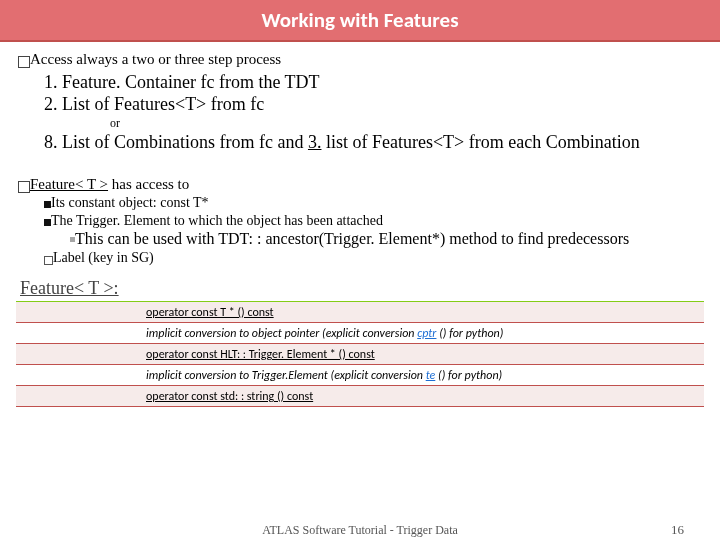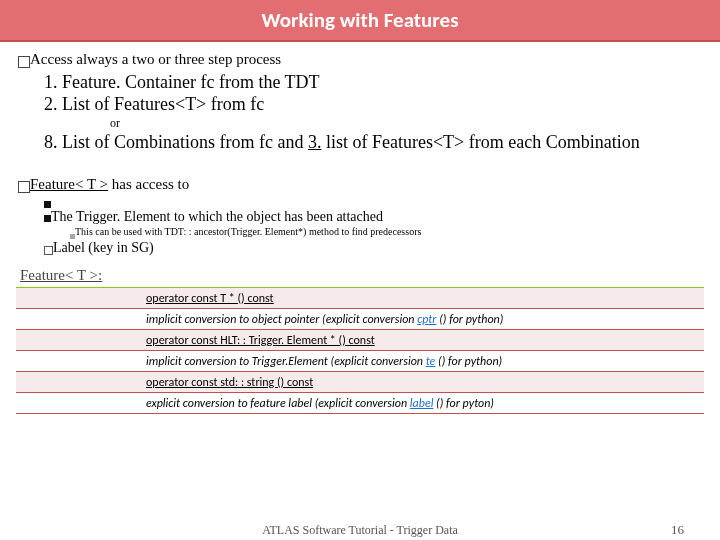--- a/index.html
+++ b/index.html
@@ -6,24 +6,24 @@
   .slide{width:720px;height:540px;position:relative;box-sizing:border-box;}
   .titlebar{background:#e26e71;color:#fff;height:40px;display:flex;align-items:center;justify-content:center;font-size:21px;font-weight:700;border-bottom:2px solid #c0504d;}
   .body{padding:8px 18px 0 18px;font-size:15px;line-height:1.25;}
   .row{display:flex;}
   .box{width:10px;height:10px;border:1px solid #444;margin-top:6px;flex:0 0 auto;}
   .sq{width:7px;height:7px;background:#111;margin-top:7px;flex:0 0 auto;}
   .sqh{width:7px;height:7px;border:1px solid #555;margin-top:7px;flex:0 0 auto;}
   .dot{width:5px;height:5px;background:#a6a6a6;margin-top:8px;flex:0 0 auto;border-radius:0;}
   .sub1{margin-left:26px;font-size:18px;}
   .sub2{margin-left:26px;font-size:14px;}
-  .sub22{margin-left:52px;font-size:10px;}
+  .sub22{margin-left:52px;font-size:16px;}
   .ital{font-style:italic;}
   u.link{color:#1f6fd4;}
-  .section-hdr{font-family:Georgia,serif;color:#444;font-size:15px;margin:10px 0 2px 2px;}
+  .section-hdr{font-family:Georgia,serif;color:#444;font-size:18px;margin:10px 0 2px 2px;}
   .underline{text-decoration:underline;}
   .table{margin:0 16px 0 16px;border-top:1px solid #84cc16;}
   .tr{border-bottom:1px solid #c0504d;padding:3px 4px 3px 130px;font-size:12px;}
   .tr .link{text-decoration:underline;}
   .tr.odd{background:#f6ebea;}
   .footer{position:absolute;bottom:10px;left:0;right:0;display:flex;align-items:center;}
   .foot-center{position:absolute;width:100%;text-align:center;font-family:Georgia,serif;font-size:12px;color:#555;}
   .foot-page{position:absolute;right:36px;font-size:13px;color:#555;font-family:Georgia,serif;}
   .georg{font-family:Georgia,serif;}
 </style>
@@ -47,20 +47,21 @@
   <div class="sub1 georg">
     <span>8. List of Combinations from fc and </span><span class="underline">3.</span><span> list of Features&lt;T&gt; from each Combination</span>
   </div>
 
   <div class="row" style="margin-top:22px;">
     <span class="box"></span>
     <span class="georg"><span class="underline">Feature&lt; T &gt;</span><span> has access to</span></span>
   </div>
   <div class="row sub2">
     <span class="sq"></span>
+    <span class="georg">Its constant object: const T*</span>
   </div>
   <div class="row sub2">
     <span class="sq"></span>
     <span class="georg">The Trigger. Element to which the object has been attached</span>
   </div>
   <div class="row sub22">
     <span class="dot"></span>
     <span class="georg">This can be used with TDT: : ancestor(Trigger. Element*) method to find predecessors</span>
   </div>
   <div class="row sub2">
@@ -70,21 +71,20 @@
 
   <div class="section-hdr underline">Feature&lt; T &gt;:</div>
 </div>
 
 <div class="table">
   <div class="tr odd"><span class="underline">operator const T * () const</span></div>
   <div class="tr ital"><span>implicit conversion to object pointer  (explicit conversion  </span><u class="link">cptr</u><span> () for python)</span></div>
   <div class="tr odd"><span class="underline">operator const HLT: : Trigger. Element * () const</span></div>
   <div class="tr ital"><span>implicit conversion to Trigger.Element  (explicit conversion </span><u class="link">te</u><span> () for python)</span></div>
   <div class="tr odd"><span class="underline">operator const std: : string () const</span></div>
-  <div class="tr ital"><span>explicit conversion to feature label  (explicit conversion </span><u class="link">label</u><span> ()  for pyton)</span></div>
 </div>
 
 <div class="footer">
   <div class="foot-center">ATLAS Software Tutorial - Trigger Data</div>
   <div class="foot-page">16</div>
 </div>
 
 </div>
 
 </body></html>

